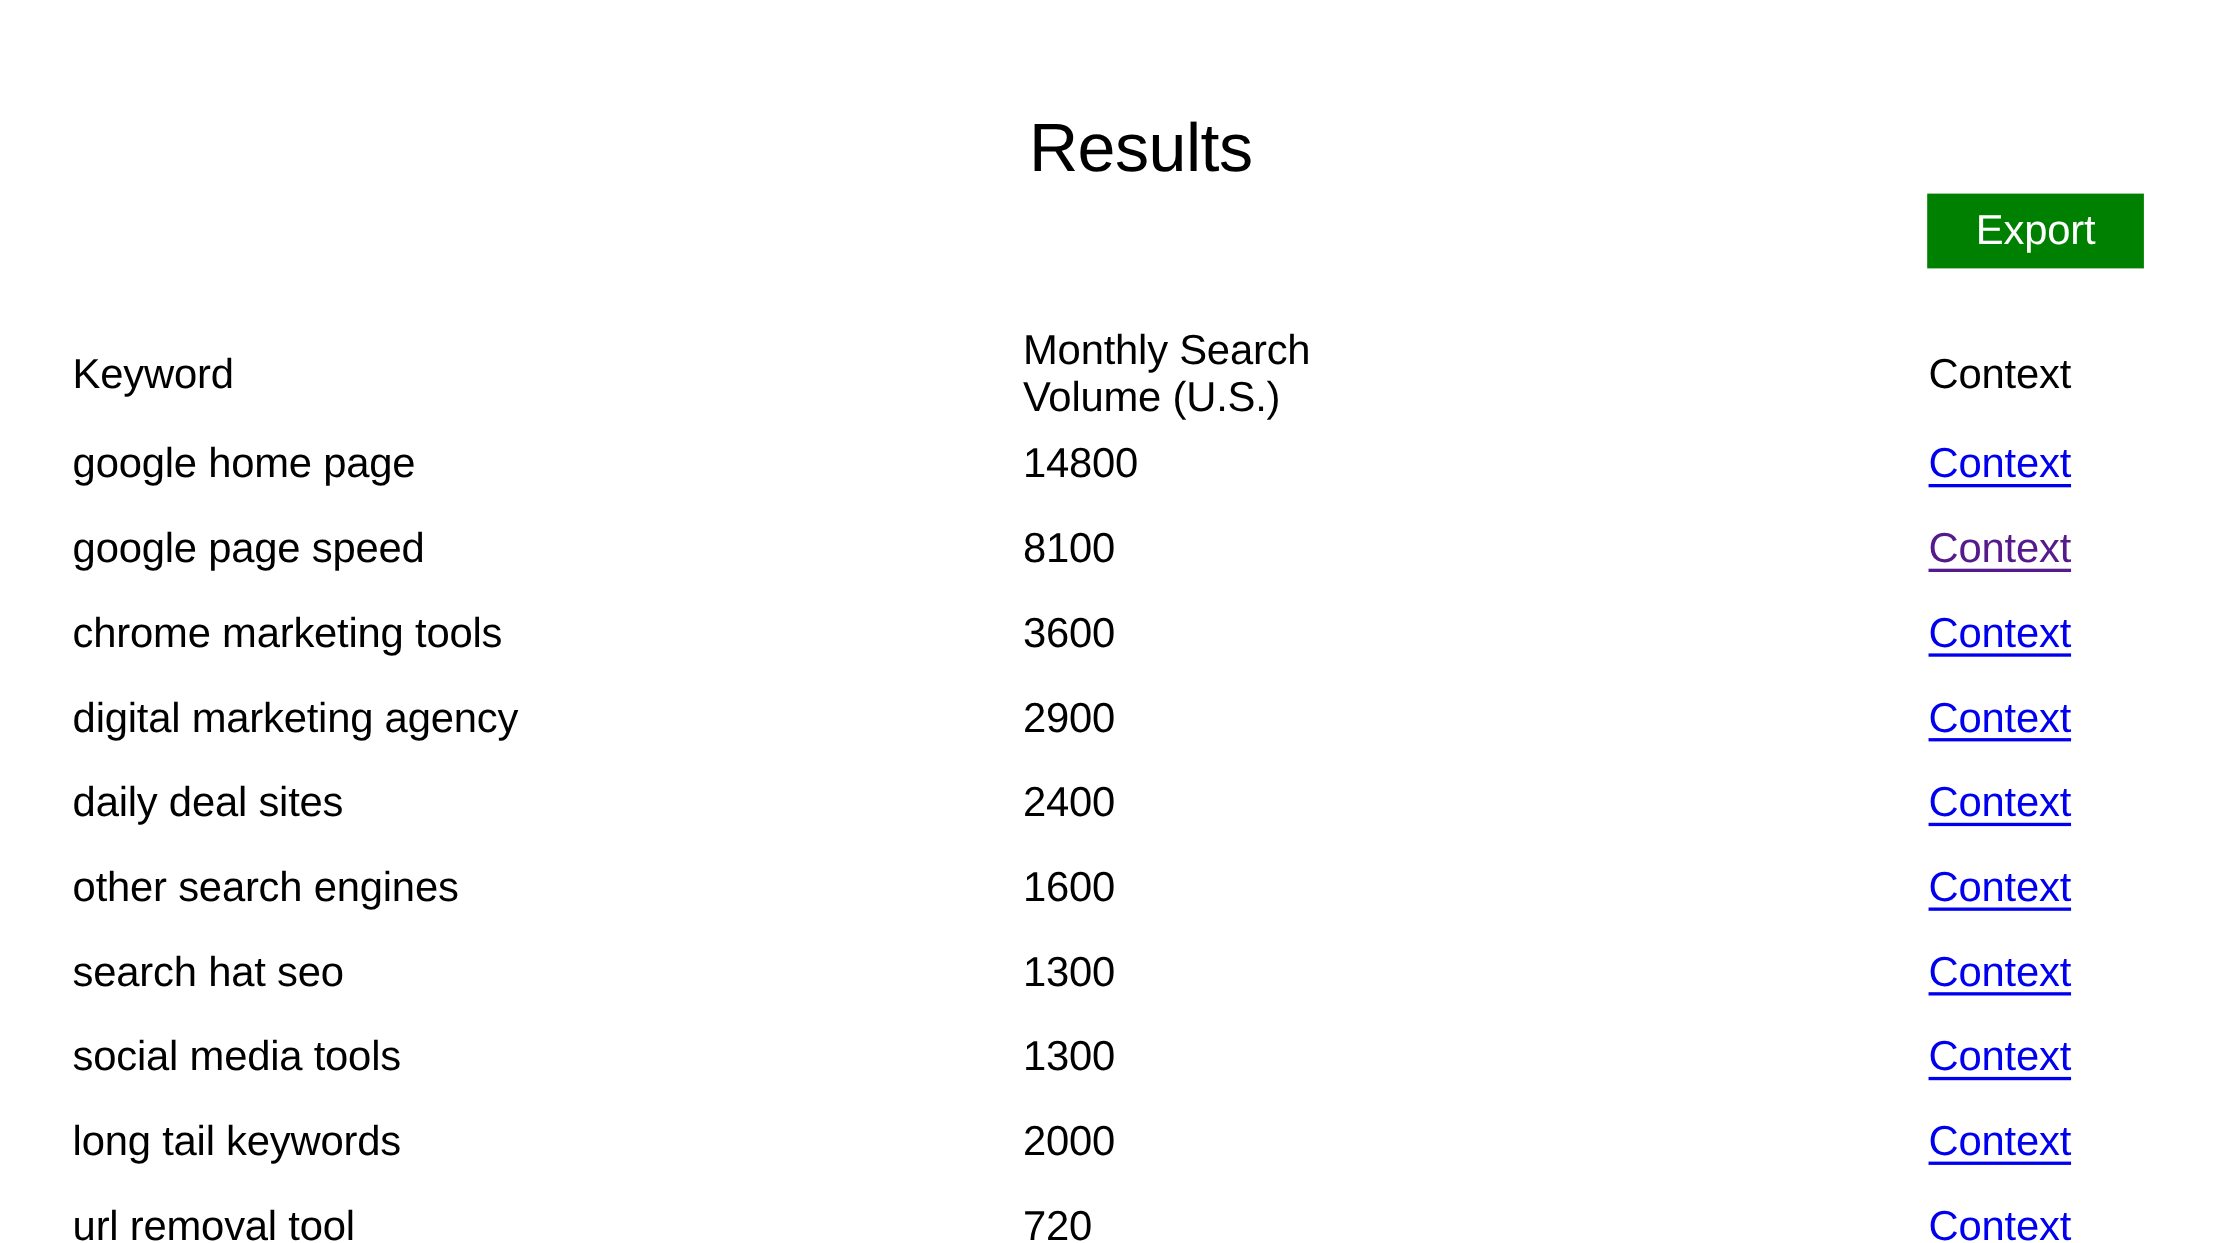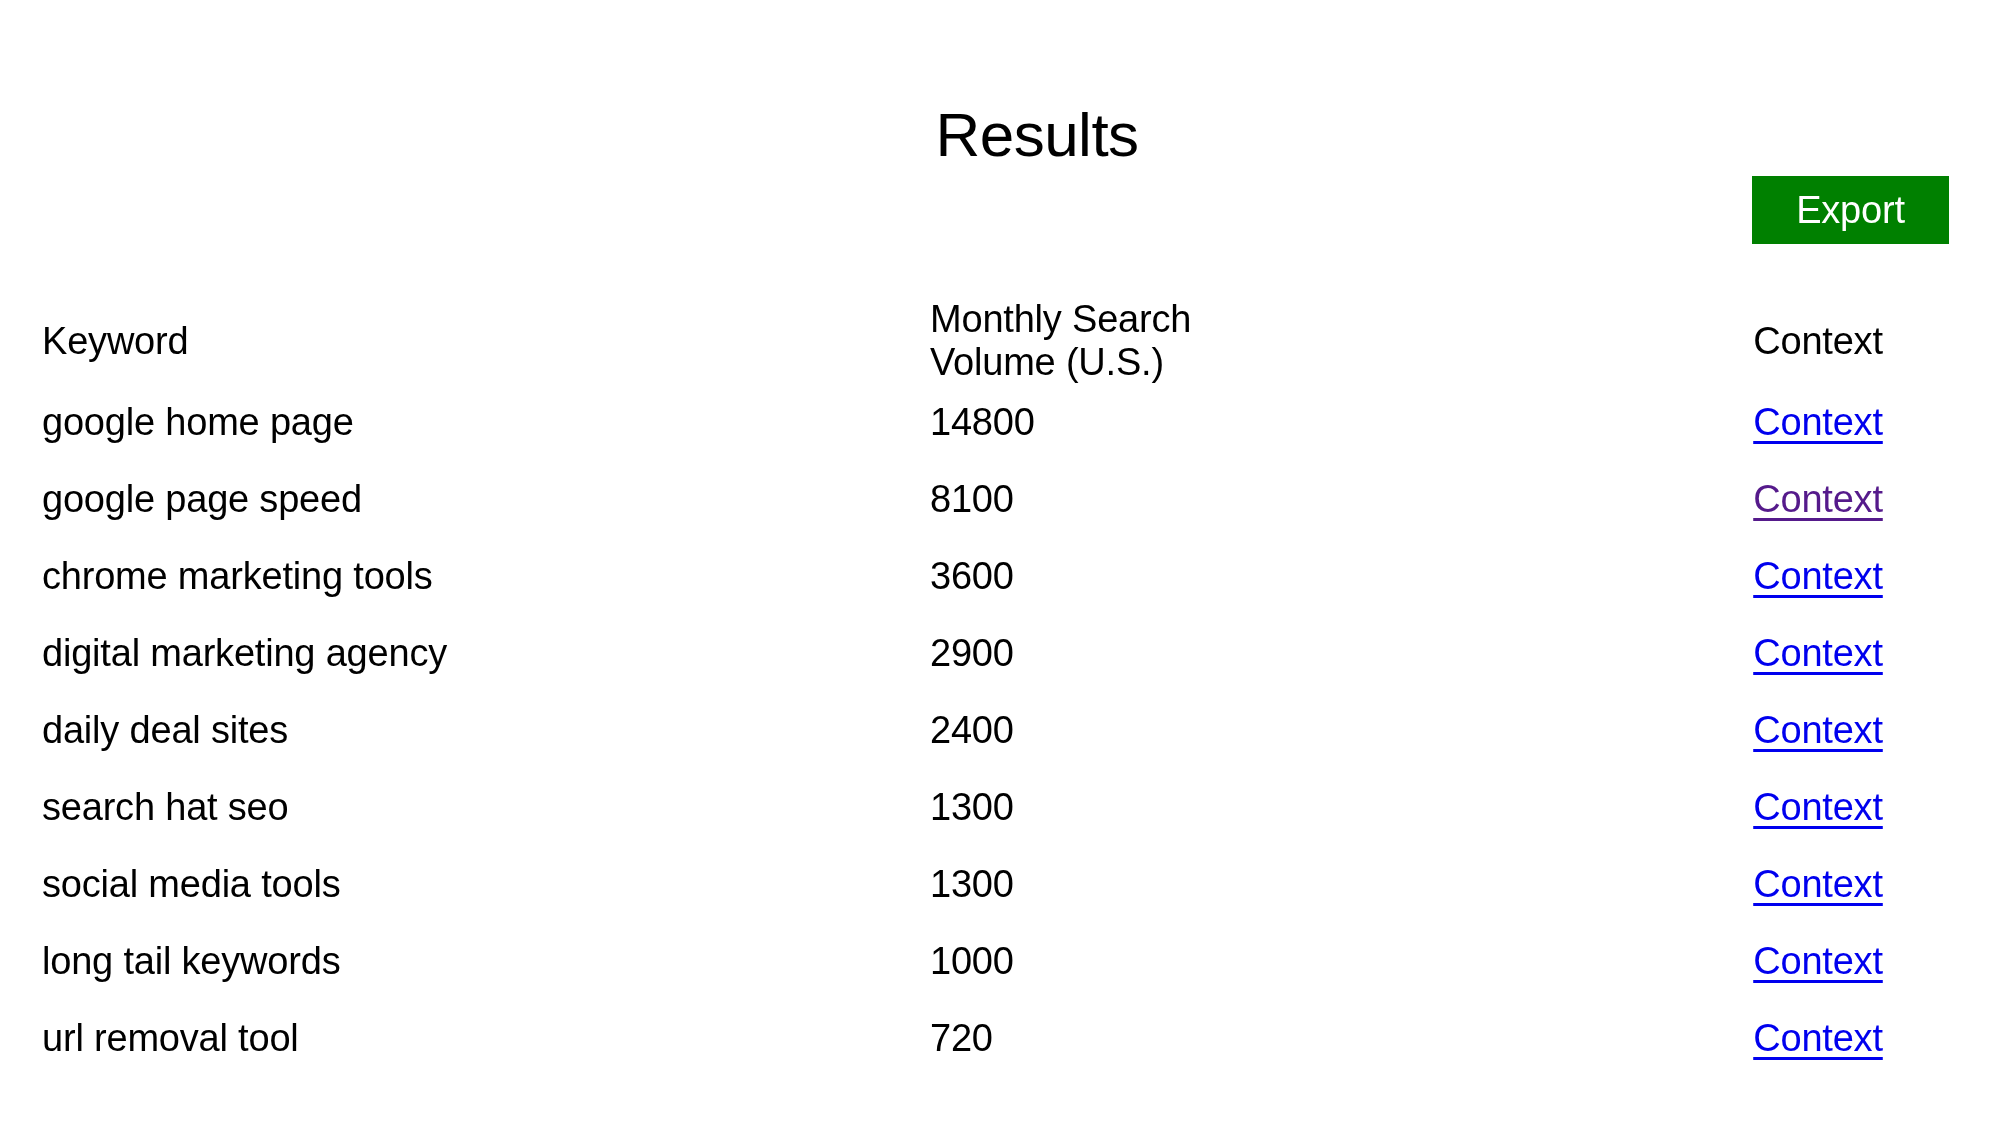--- a/index.html
+++ b/index.html
@@ -85,21 +85,21 @@
     height: 77px;
     vertical-align: middle;
     font-weight: 400;
     font-size: 38px;
     letter-spacing: -0.2px;
   }
 
   .results-table th.th-keyword,
   .results-table td.td-keyword {
     text-align: left;
-    padding-left: 42px;
+    padding-left: 66px;
   }
 
   .results-table th.th-volume,
   .results-table td.td-volume {
     text-align: left;
     padding-right: 345px;
   }
 
   .results-table th.th-context,
   .results-table td.td-context {
@@ -167,32 +167,37 @@
           <td class="td-keyword">digital marketing agency</td>
           <td class="td-volume">2900</td>
           <td class="td-context"><a class="context-link" href="#">Context</a></td>
         </tr>
         <tr>
           <td class="td-keyword">daily deal sites</td>
           <td class="td-volume">2400</td>
           <td class="td-context"><a class="context-link" href="#">Context</a></td>
         </tr>
         <tr>
+          <td class="td-keyword">other search engines</td>
+          <td class="td-volume">1600</td>
+          <td class="td-context"><a class="context-link" href="#">Context</a></td>
+        </tr>
+        <tr>
           <td class="td-keyword">search hat seo</td>
           <td class="td-volume">1300</td>
           <td class="td-context"><a class="context-link" href="#">Context</a></td>
         </tr>
         <tr>
           <td class="td-keyword">social media tools</td>
           <td class="td-volume">1300</td>
           <td class="td-context"><a class="context-link" href="#">Context</a></td>
         </tr>
         <tr>
           <td class="td-keyword">long tail keywords</td>
-          <td class="td-volume">1000</td>
+          <td class="td-volume">2000</td>
           <td class="td-context"><a class="context-link" href="#">Context</a></td>
         </tr>
         <tr>
           <td class="td-keyword">url removal tool</td>
           <td class="td-volume">720</td>
           <td class="td-context"><a class="context-link" href="#">Context</a></td>
         </tr>
       </tbody>
   </table>
 

